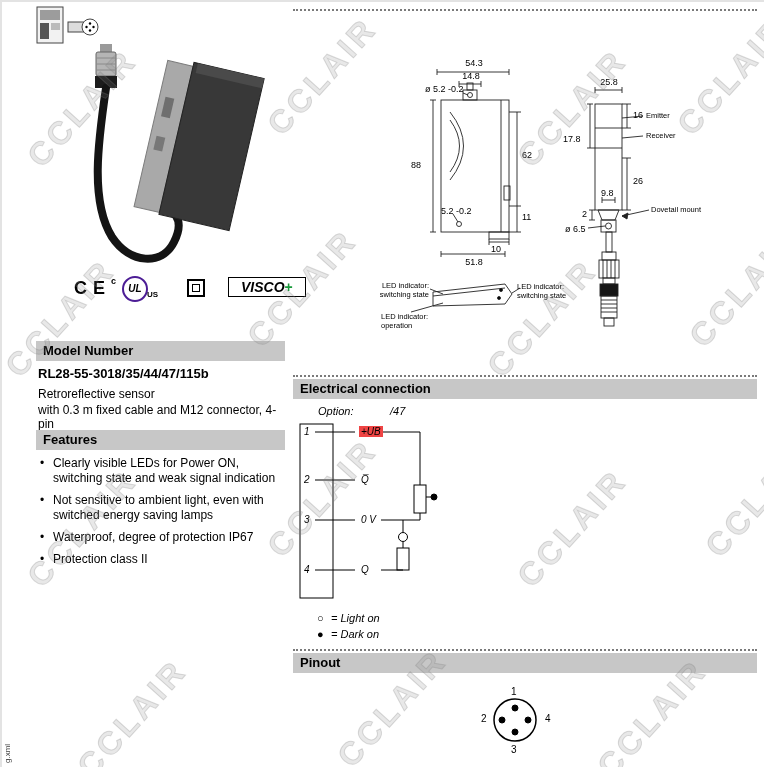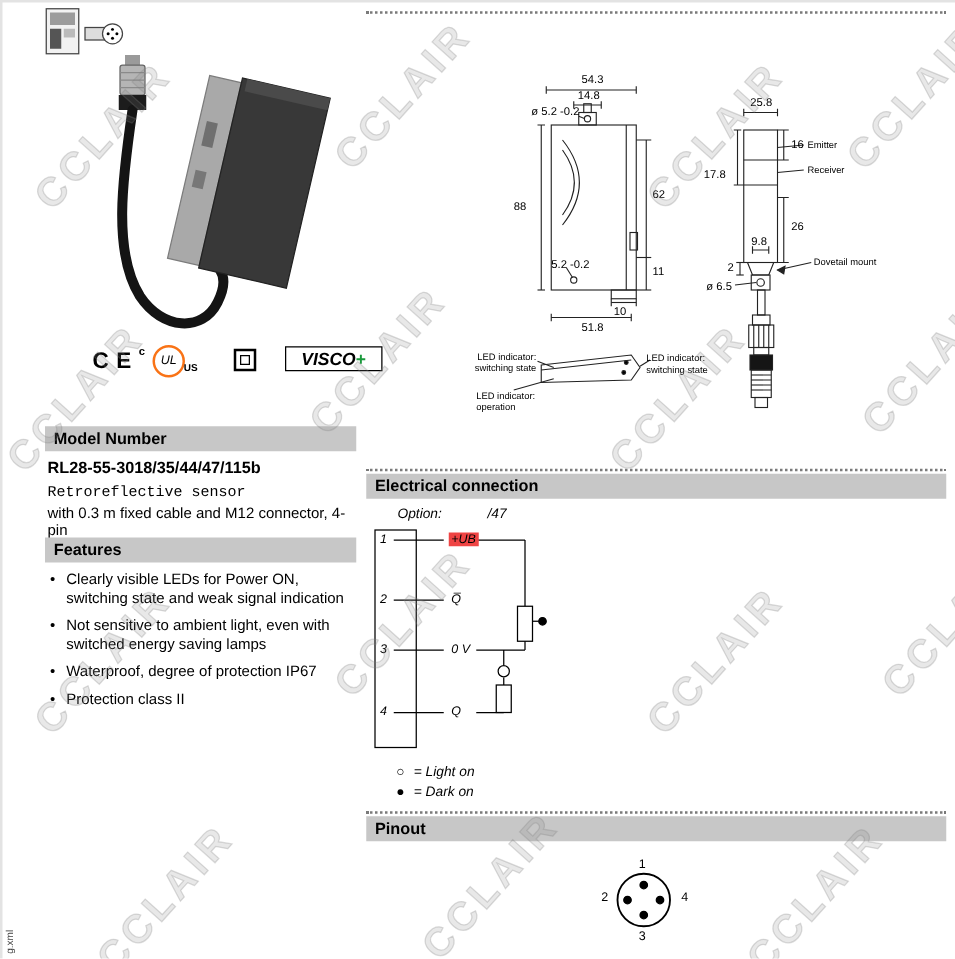--- a/index.html
+++ b/index.html
@@ -16,35 +16,35 @@
   
   .bar { position:absolute; height:20px; line-height:20px; background:#c7c7c7;
          font-weight:bold; font-size:13px; padding-left:7px; box-sizing:border-box; z-index:2; }
   .bar-left  { left:36px;  width:249px; }
   .bar-right { left:293px; width:464px; }
   .dotted { position:absolute; left:293px; width:464px; height:0;
             border-top:2px dotted #7a7a7a; z-index:2; }
 
   
   .model-number { position:absolute; left:38px; top:366px; font-size:13px; font-weight:bold; }
-  .model-type   { position:absolute; left:38px; top:387px; font-size:12px;font-family:Liberation Mono, monospace; }
+  .model-type   { position:absolute; left:38px; top:387px; font-size:12px; }
   .model-desc   { position:absolute; left:38px; top:403px; width:243px; font-size:12px; line-height:14px; }
   .features-list { position:absolute; left:40px; top:456px; width:242px; margin:0; padding:0;
                    list-style:none; font-size:12px; line-height:15px; }
   .features-list li { position:relative; padding-left:13px; margin-bottom:7px; }
   .features-list li::before { content:"•"; position:absolute; left:0; top:0; }
 
   
   .certs { position:absolute; left:36px; top:274px; width:250px; height:32px; z-index:2; }
   .ce { position:absolute; left:38px; top:4px; font-size:18px; font-weight:bold; letter-spacing:6px; }
   .ul-mark { position:absolute; left:84px; top:1px; width:42px; height:30px; }
   .ul-c  { position:absolute; left:-9px; top:1px;  font-size:9px; font-weight:bold; }
-  .ul-circle { position:absolute; left:2px; top:1px; width:22px; height:22px; border:2px solid #f97316;
+  .ul-circle { position:absolute; left:2px; top:1px; width:22px; height:22px; border:2px solid #4c1d95;
                border-radius:50%; text-align:center; line-height:22px; font-size:10px;
-               font-weight:normal; font-style:italic; }
+               font-weight:bold; font-style:italic; }
   .ul-us { position:absolute; left:27px; top:15px; font-size:8px; font-weight:bold; }
   .class2 { position:absolute; left:151px; top:5px; width:14px; height:14px; border:2px solid #000; }
   .class2 .inner { position:absolute; left:3px; top:3px; width:6px; height:6px; border:1.5px solid #000; }
   .visco { position:absolute; left:192px; top:3px; border:1.5px solid #000; padding:1px 12px;
            font-weight:bold; font-style:italic; font-size:14px; background:#fff; }
   .visco-plus { color:#1a9a3c; font-style:normal; }
 
   
   .dims-canvas { position:absolute; left:293px; top:38px; width:462px; height:334px; z-index:2; }
   .elec-canvas { position:absolute; left:293px; top:402px; width:462px; height:246px; z-index:2;font-style:italic; }

